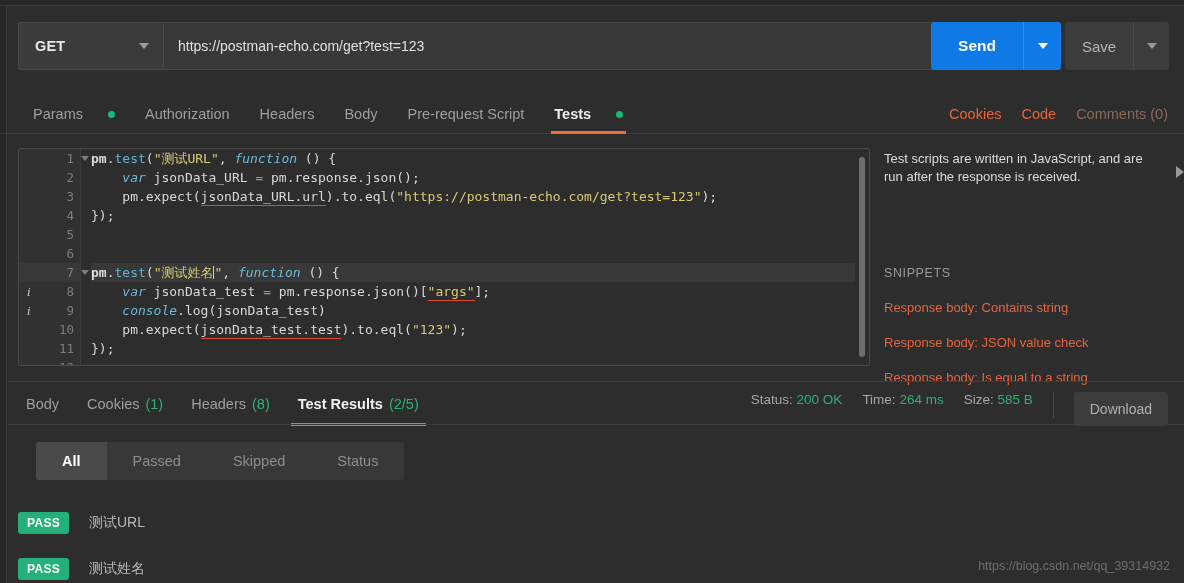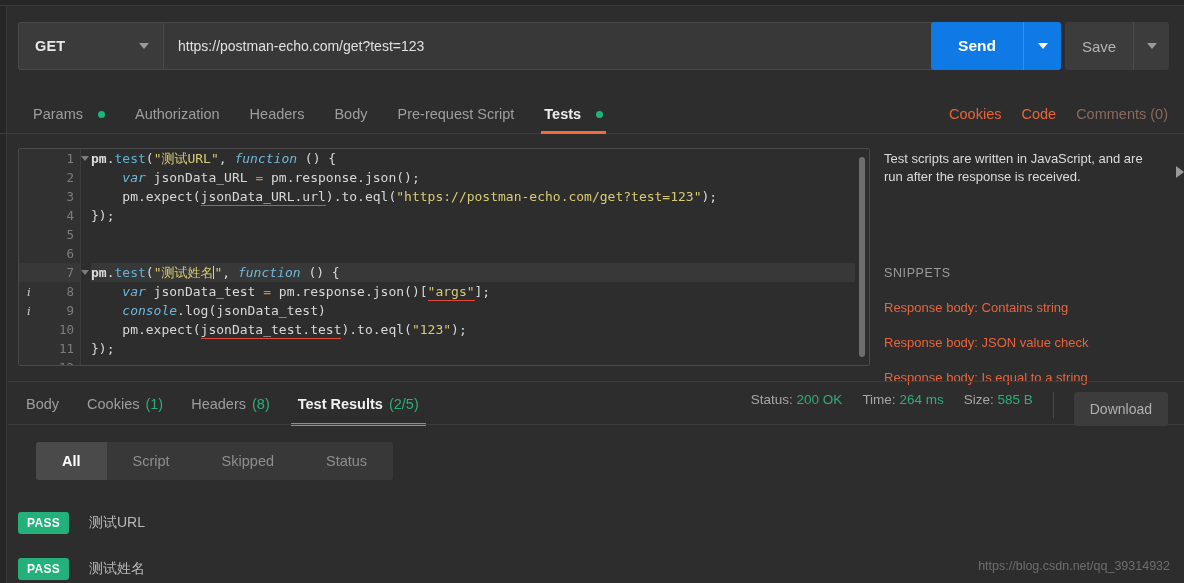--- a/index.html
+++ b/index.html
@@ -51,21 +51,21 @@
   .save-caret {
     width:36px; background:#3c3c3c; border-radius:0 3px 3px 0; border-left:1px solid #4b4b4b;
     display:flex; align-items:center; justify-content:center; cursor:pointer;
   }
   .save-caret i { width:0;height:0;border-left:5px solid transparent;border-right:5px solid transparent;border-top:6px solid #9a9a9a; display:block;}
 
   
   .reqtabs { position:absolute; left:0; top:94px; width:1184px; height:40px; border-bottom:1px solid #3c3c3c; }
   .rt-list { position:absolute; left:18px; top:0; height:40px; display:flex; align-items:center; }
   .rt {
-    position:relative; height:40px; display:flex; align-items:center; gap:15px;
+    position:relative; height:40px; display:flex; align-items:center; gap:25px;
     padding:0 15px; color:#9e9e9e; font-size:14.5px; cursor:pointer; white-space:nowrap;
   }
   .rt.active { color:#ededed; font-weight:bold; }
   .rt.active::after { content:""; position:absolute; left:12px; right:12px; bottom:0; height:3px; background:#f26b3a; }
   .dot { width:7px; height:7px; border-radius:50%; background:#17b978; display:inline-block; }
   .rt-right { position:absolute; right:16px; top:0; height:40px; display:flex; align-items:center; gap:20px; }
   .rt-link { color:#e8643c; font-size:14.5px; cursor:pointer; }
   .rt-link.muted { color:#8a6a5c; }
 
   
@@ -323,21 +323,21 @@
         <b>585 B</b>
       </span>
       <span class="vsep"></span>
       <span class="dl-btn">Download</span>
     </div>
   </div>
   <div class="res-div"></div>
 
   <div class="pills">
     <div class="pill active">All</div>
-    <div class="pill">Script</div>
+    <div class="pill">Passed</div>
     <div class="pill">Skipped</div>
     <div class="pill">Status</div>
   </div>
 
   <div class="results">
     <div class="res-row">
       <span class="badge">PASS</span>
       <span class="res-name">测试URL</span>
     </div>
     <div class="res-row">

